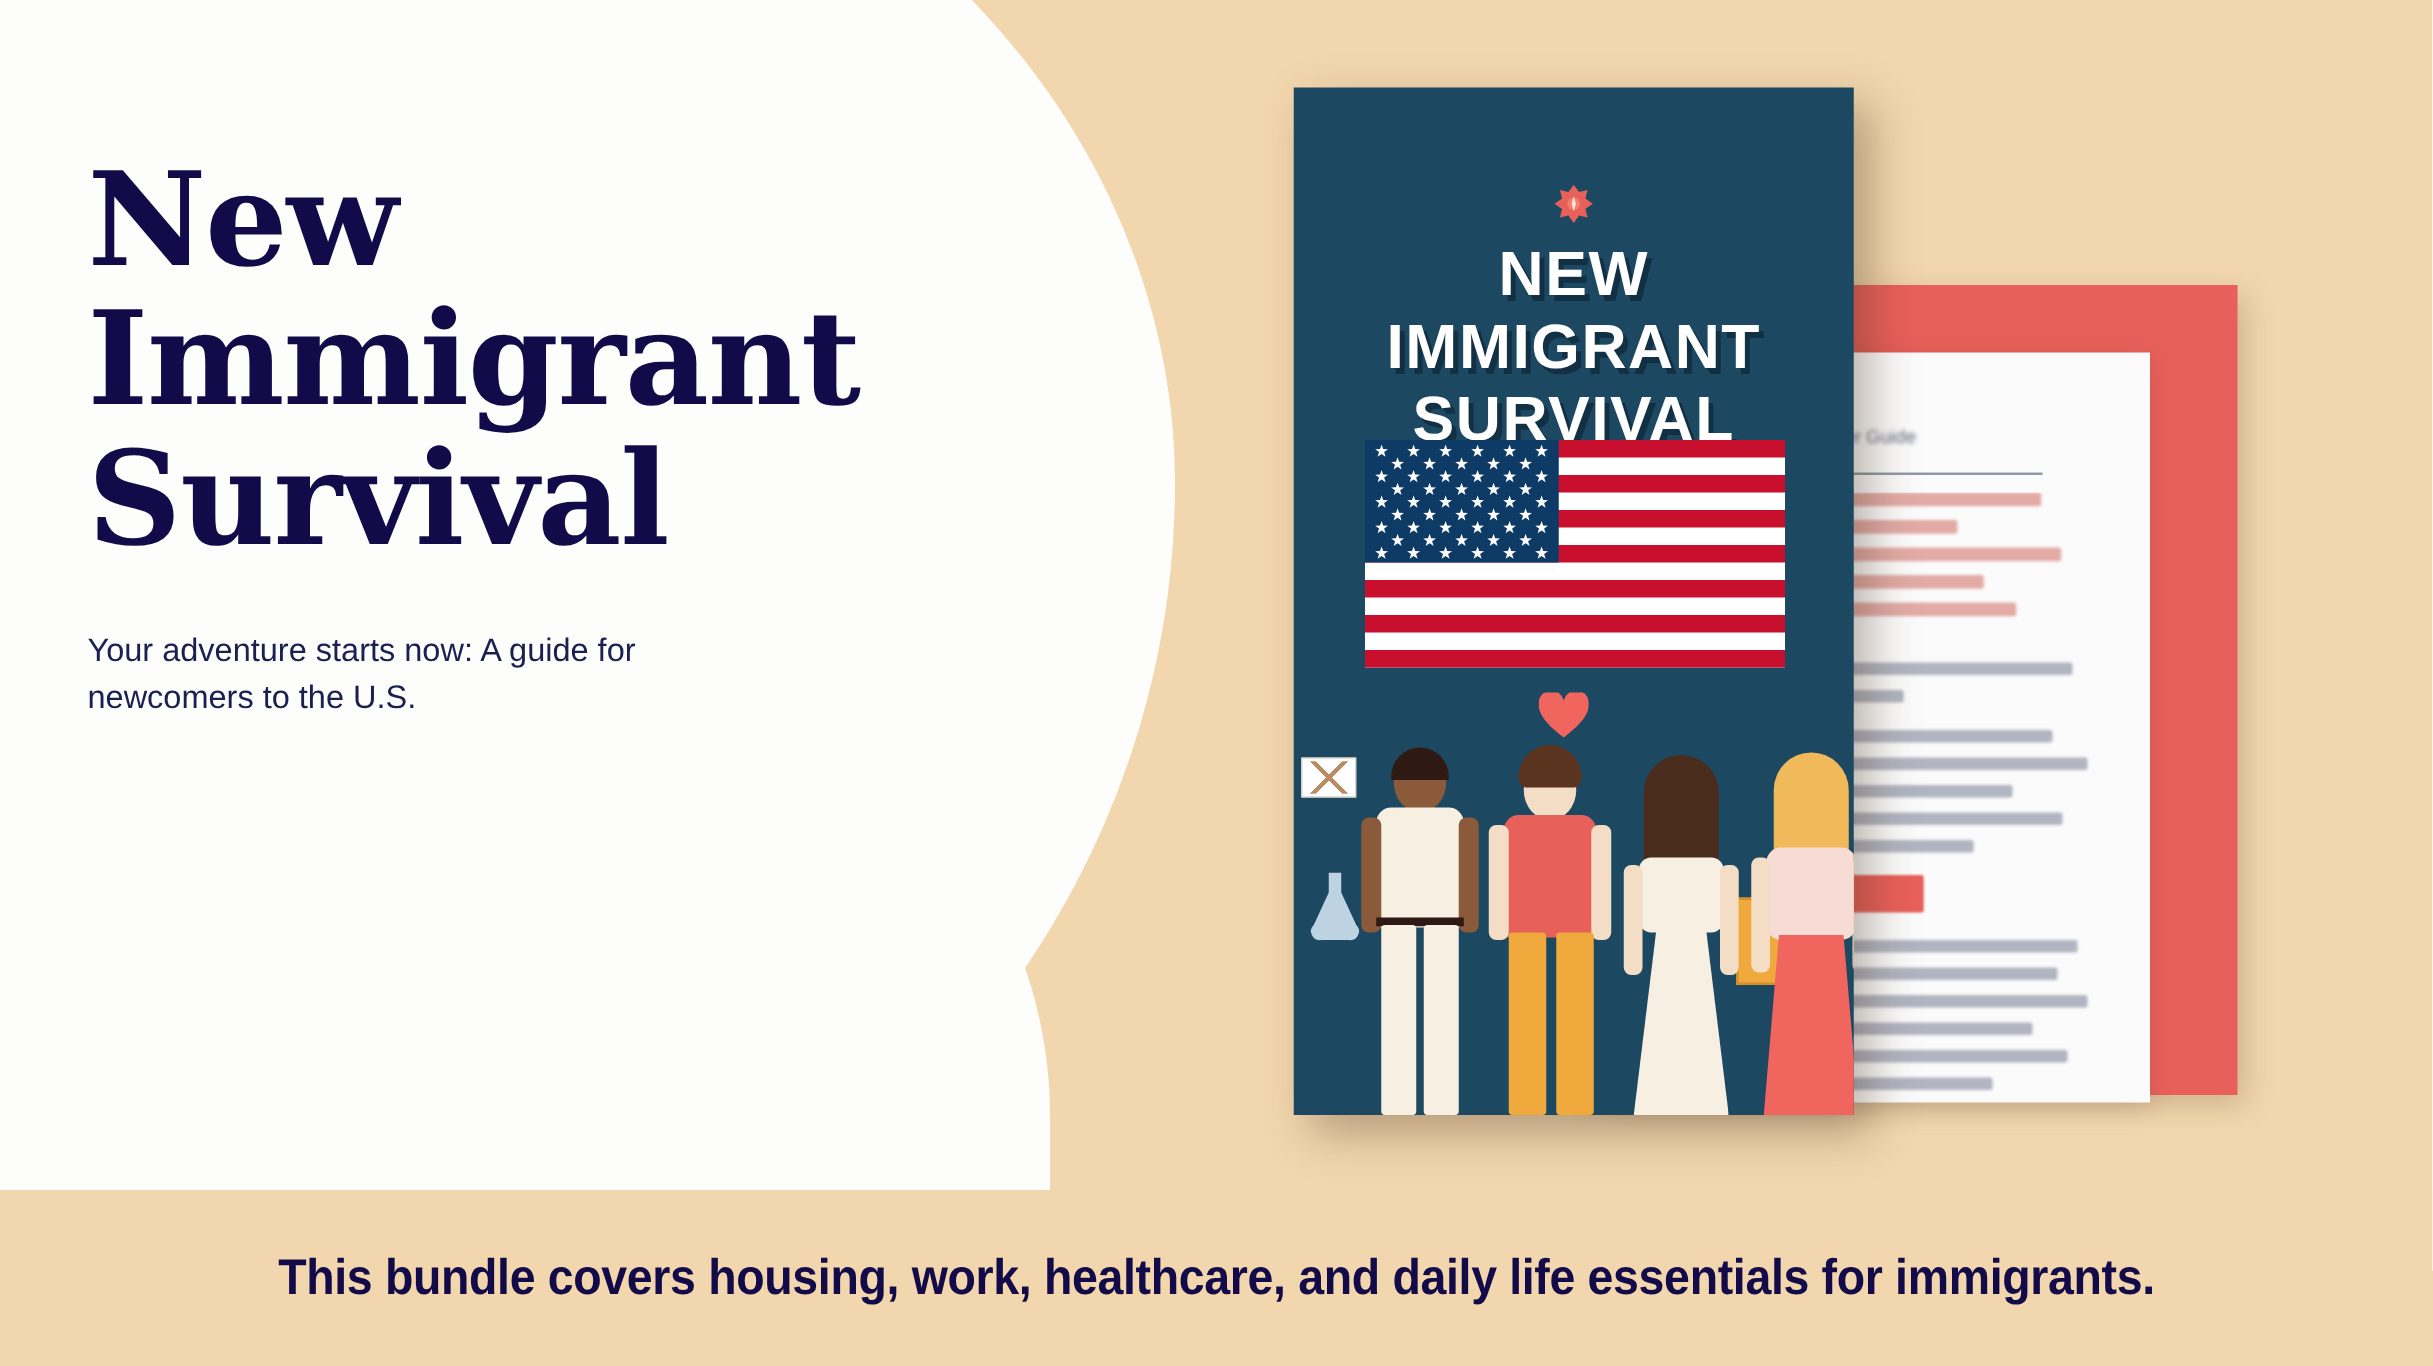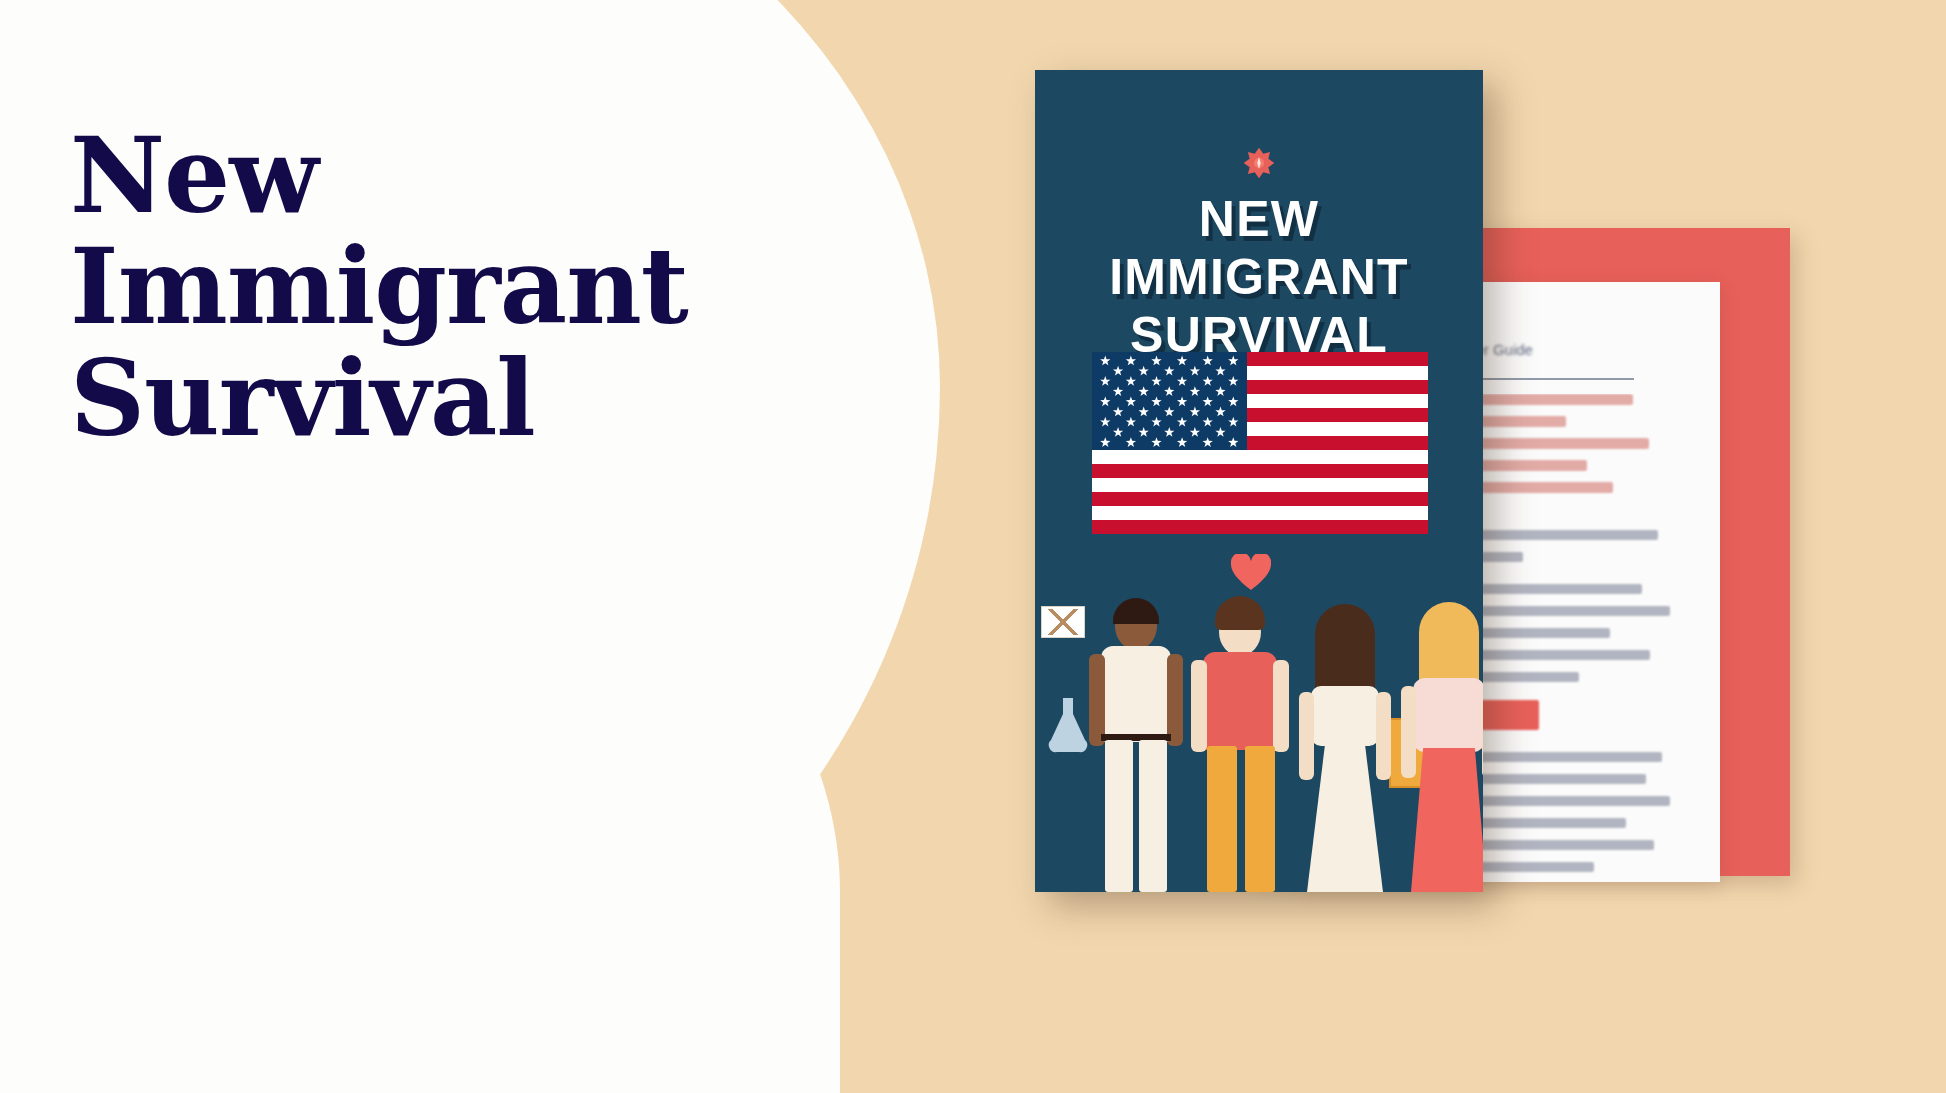--- a/index.html
+++ b/index.html
@@ -354,16 +354,20 @@
       </div>
     </div>
   </div>
 
   <div class="left-col">
     <h1 class="headline">
       <span class="ln">New</span>
       <span class="ln">Immigrant</span>
       <span class="ln">Survival</span>
     </h1>
+    <div class="subtitle">Your adventure starts now: A guide for newcomers to the U.S.</div>
   </div>
 
+  <div class="banner">
+    <div class="banner-text">This bundle covers housing, work, healthcare, and daily life essentials for immigrants.</div>
+  </div>
 
 </div>
 
 </body></html>

